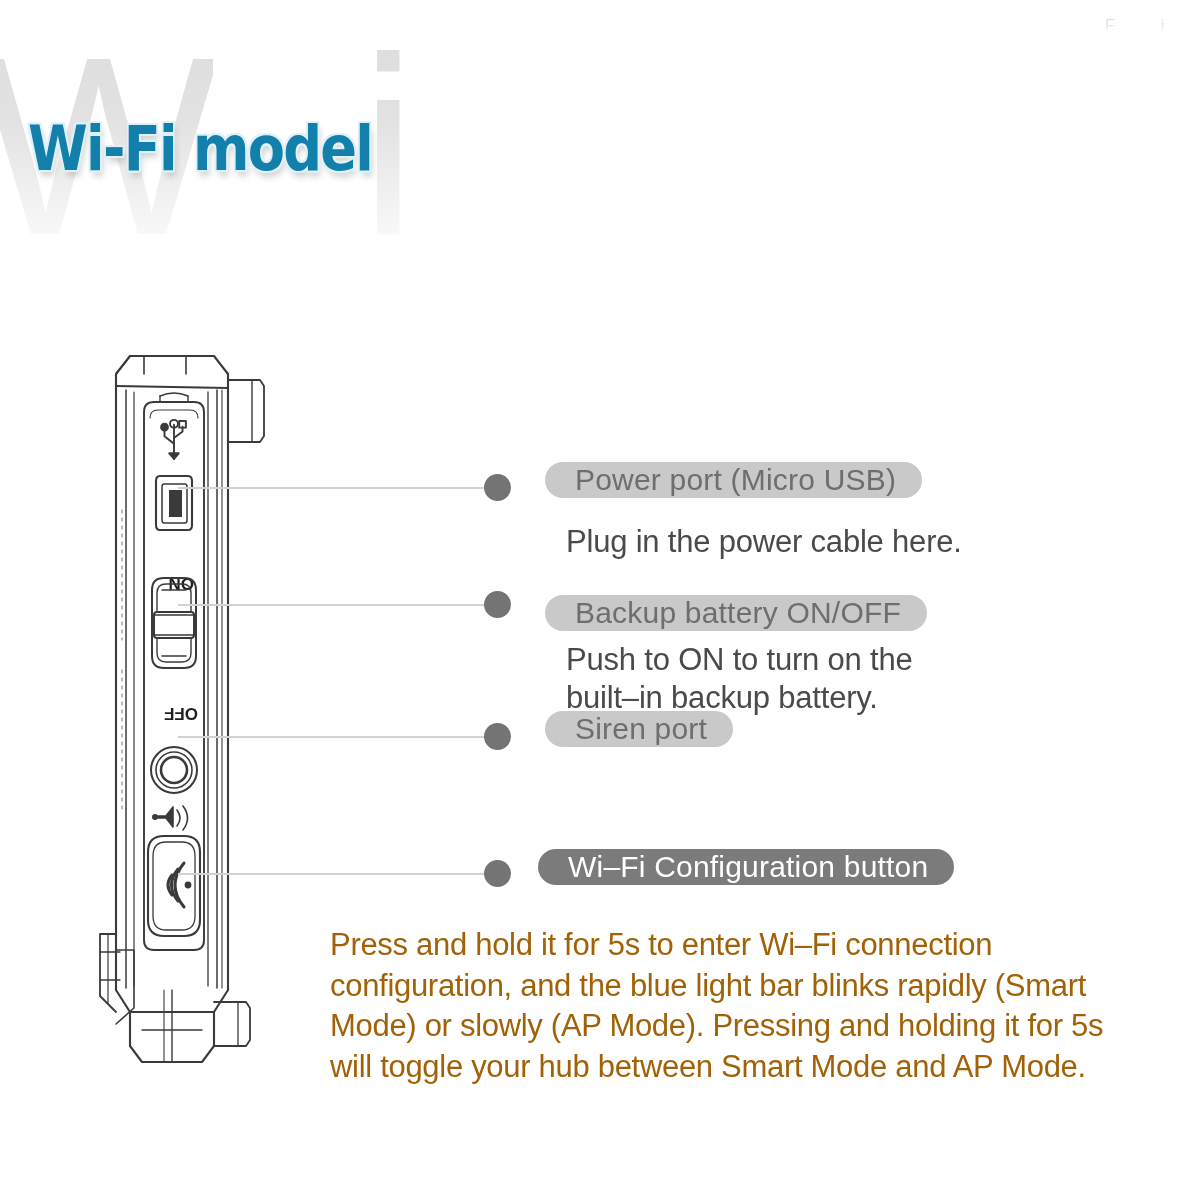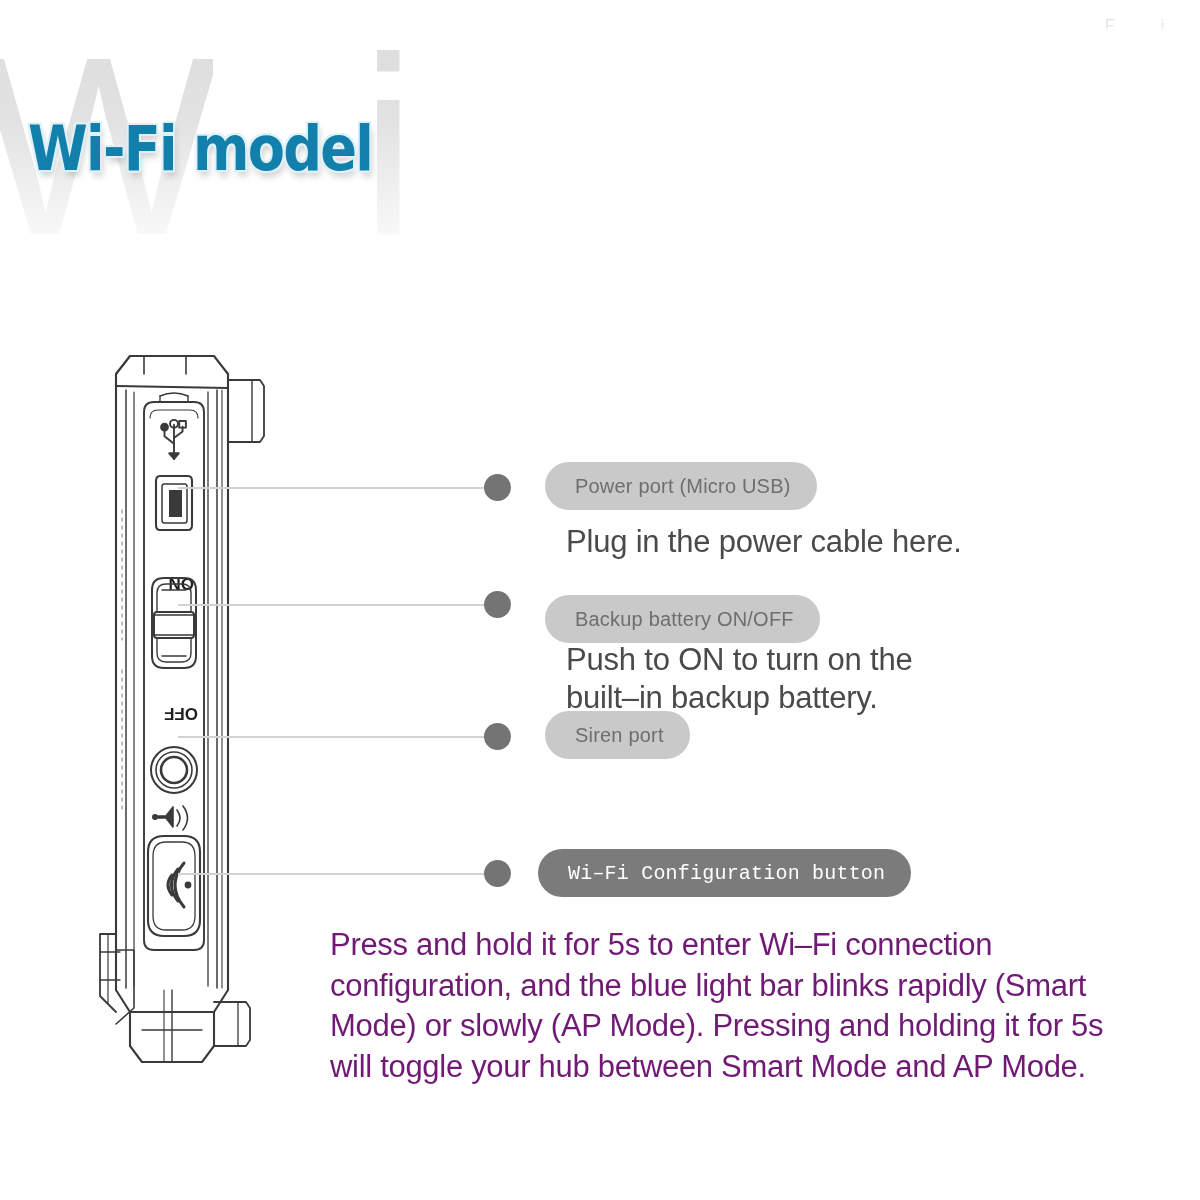--- a/index.html
+++ b/index.html
@@ -83,50 +83,49 @@
     background: #747474;
   }
 
   
   .pill {
     position: absolute;
     display: flex;
     align-items: center;
     border-radius: 40px;
     padding: 0 26px 0 30px;
-    height: 48px;
+    height: 36px;
     white-space: nowrap;
-    font-size: 20px;
+    font-size: 30px;
     letter-spacing: 0.2px;
   }
   .pill.light {
     background: #c9c9c9;
     color: #6e6e6e;
   }
   .pill.dark {
     background: #7b7b7b;
     color: #ffffff;
-    font-family: Liberation Mono, monospace;
   }
 
   
   .desc {
     position: absolute;
     color: #4a4a4a;
     font-size: 31px;
     line-height: 1.22;
     letter-spacing: -0.2px;
     white-space: pre-line;
   }
 
   #paragraph {
     position: absolute;
     left: 330px; top: 925px;
     width: 790px;
-    color: #701a75;
+    color: #a16207;
     font-size: 31px;
     line-height: 1.31;
     letter-spacing: -0.3px;
   }
 </style>
 </head>
 <body>
 
 <div id="page">
 

